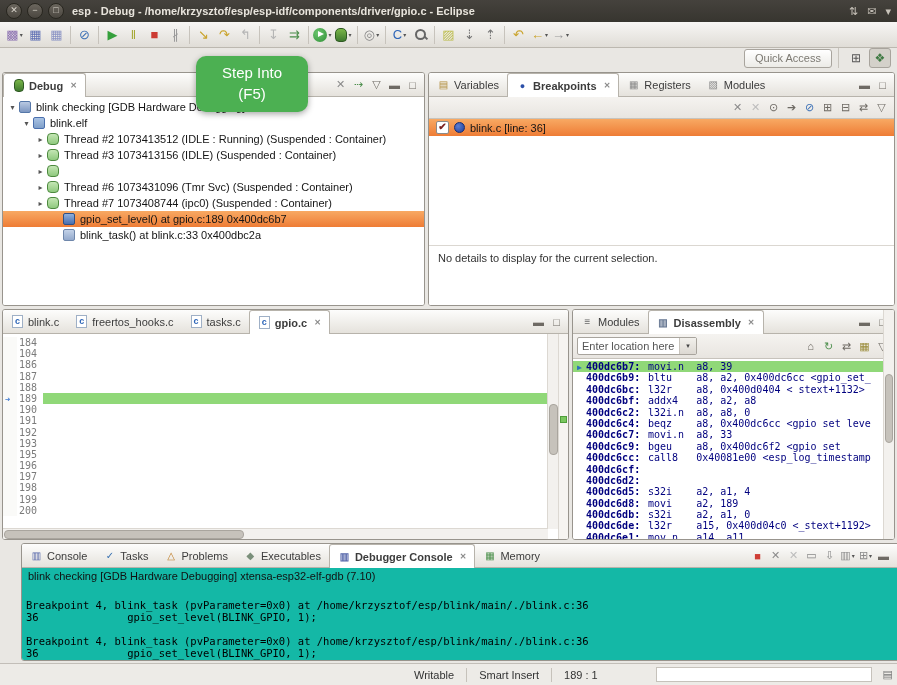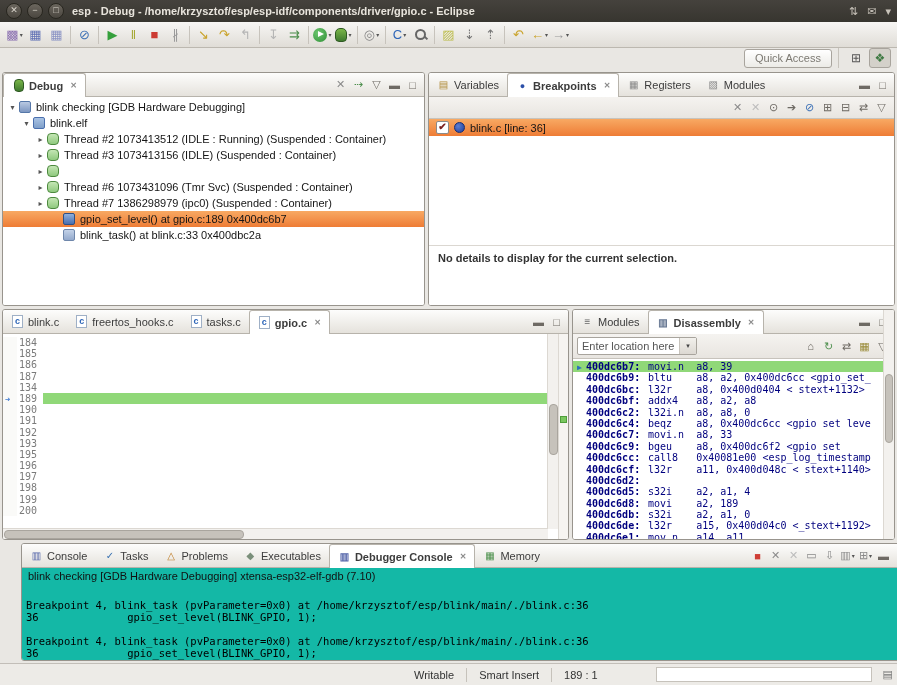--- a/index.html
+++ b/index.html
@@ -77,21 +77,21 @@
   .ti.gdb{background:linear-gradient(#cfcdc8,#a5a29b);border:1px solid #7b776f;}
   .lv0{padding-left:4px;}.lv1{padding-left:18px;}.lv2{padding-left:32px;}.lv3{padding-left:48px;}
 
   
   #bp-panel{left:428px;top:72px;width:467px;height:234px;}
   .bp-body{position:relative;height:calc(100% - 44px);background:#fff;}
   .bp-row{height:17px;display:flex;align-items:center;gap:5px;padding-left:7px;background:linear-gradient(#f8a963,#ee7c35);font-size:11px;color:#151515;}
   .cb{width:11px;height:11px;background:#fff;border:1px solid #8a8a8a;border-radius:2px;font-size:10px;line-height:10px;text-align:center;color:#7a1f1f;font-weight:bold;}
   .bp-dot{width:9px;height:9px;border-radius:50%;background:radial-gradient(circle at 35% 35%,#5f7fd0,#1f3d99);border:1px solid #162d74;}
   .bp-detail{position:absolute;left:0;right:0;top:126px;bottom:0;border-top:1px solid #dbd7d1;background:#fff;}
-  .bp-empty{padding:6px 9px;color:#333;font-size:11px;font-weight:bold;}
+  .bp-empty{padding:6px 9px;color:#333;font-size:11px;}
 
   
   #editor-panel{left:2px;top:309px;width:567px;height:231px;}
   .edbody{position:relative;height:calc(100% - 23px);background:#fff;}
   .edrows{position:absolute;left:0;top:0;right:20px;bottom:11px;overflow:hidden;padding-top:3px;}
   .cl{display:flex;height:11.2px;line-height:11.2px;font-family:"DejaVu Sans Mono",monospace;font-size:10.5px;white-space:pre;}
   .anno{width:14px;flex:0 0 auto;background:#fafaf8;}
   .ip{color:#3f7ad0;font-size:9px;line-height:11px;padding-left:2px;font-weight:bold;}
   .ln{width:26px;flex:0 0 auto;color:#7b7b7b;text-align:right;padding-right:6px;font-size:10px;box-sizing:border-box;}
   .code{flex:1;overflow:hidden;color:#000;}
@@ -403,21 +403,21 @@
 
         <div class="trow lv2">
           <span class="arrow col"></span>
           <span class="ti thread"></span>
           <span>Thread #6 1073431096 (Tmr Svc) (Suspended : Container)</span>
         </div>
 
         <div class="trow lv2">
           <span class="arrow col"></span>
           <span class="ti thread"></span>
-          <span>Thread #7 1386298979 (ipc0) (Suspended : Container)</span>
+          <span>Thread #7 1073408744 (ipc0) (Suspended : Container)</span>
         </div>
 
 
         <div class="trow lv3 selected">
           <span class="arrow"></span>
           <span class="ti frame"></span>
           <span>gpio_set_level() at gpio.c:189 0x400dc6b7</span>
         </div>
 
         <div class="trow lv3">
@@ -537,21 +537,21 @@
           <div class="cl">
             <span class="anno"></span>
             <span class="ln">184</span>
             <span class="code">
               
             </span>
           </div>
 
           <div class="cl">
             <span class="anno"></span>
-            <span class="ln">185</span>
+            <span class="ln">104</span>
             <span class="code">
               
             </span>
           </div>
 
           <div class="cl">
             <span class="anno"></span>
             <span class="ln">186</span>
             <span class="code">
               
@@ -561,21 +561,21 @@
           <div class="cl">
             <span class="anno"></span>
             <span class="ln">187</span>
             <span class="code">
               
             </span>
           </div>
 
           <div class="cl">
             <span class="anno"></span>
-            <span class="ln">134</span>
+            <span class="ln">188</span>
             <span class="code">
               
             </span>
           </div>
 
           <div class="cl cur">
             <span class="anno"><span class="ip">➔</span></span>
             <span class="ln">189</span>
             <span class="code">
               
@@ -768,21 +768,20 @@
 
         <div class="drow">
           <span class="dgut"></span>
           <span class="daddr">400dc6cc:</span>
           <span class="dtext">call8   0x40081e00 &lt;esp_log_timestamp</span>
         </div>
 
         <div class="drow">
           <span class="dgut"></span>
           <span class="daddr">400dc6cf:</span>
-          <span class="dtext">l32r    a11, 0x400d048c &lt;_stext+1140&gt;</span>
         </div>
 
         <div class="drow">
           <span class="dgut"></span>
           <span class="daddr">400dc6d2:</span>
         </div>
 
         <div class="drow">
           <span class="dgut"></span>
           <span class="daddr">400dc6d5:</span>
@@ -932,14 +931,18 @@
     <span class="sb-spacer"></span>
     <span class="sb-item">Writable</span>
     <span class="sb-sep"></span>
     <span class="sb-item">Smart Insert</span>
     <span class="sb-sep"></span>
     <span class="sb-item">189 : 1</span>
     <span class="sb-white"></span>
     <span class="sb-corner">▤</span>
   </div>
 
+  <div class="steptip">
+    <div>Step Into</div>
+    <div>(F5)</div>
+  </div>
 
 </div>
 
 </body></html>

